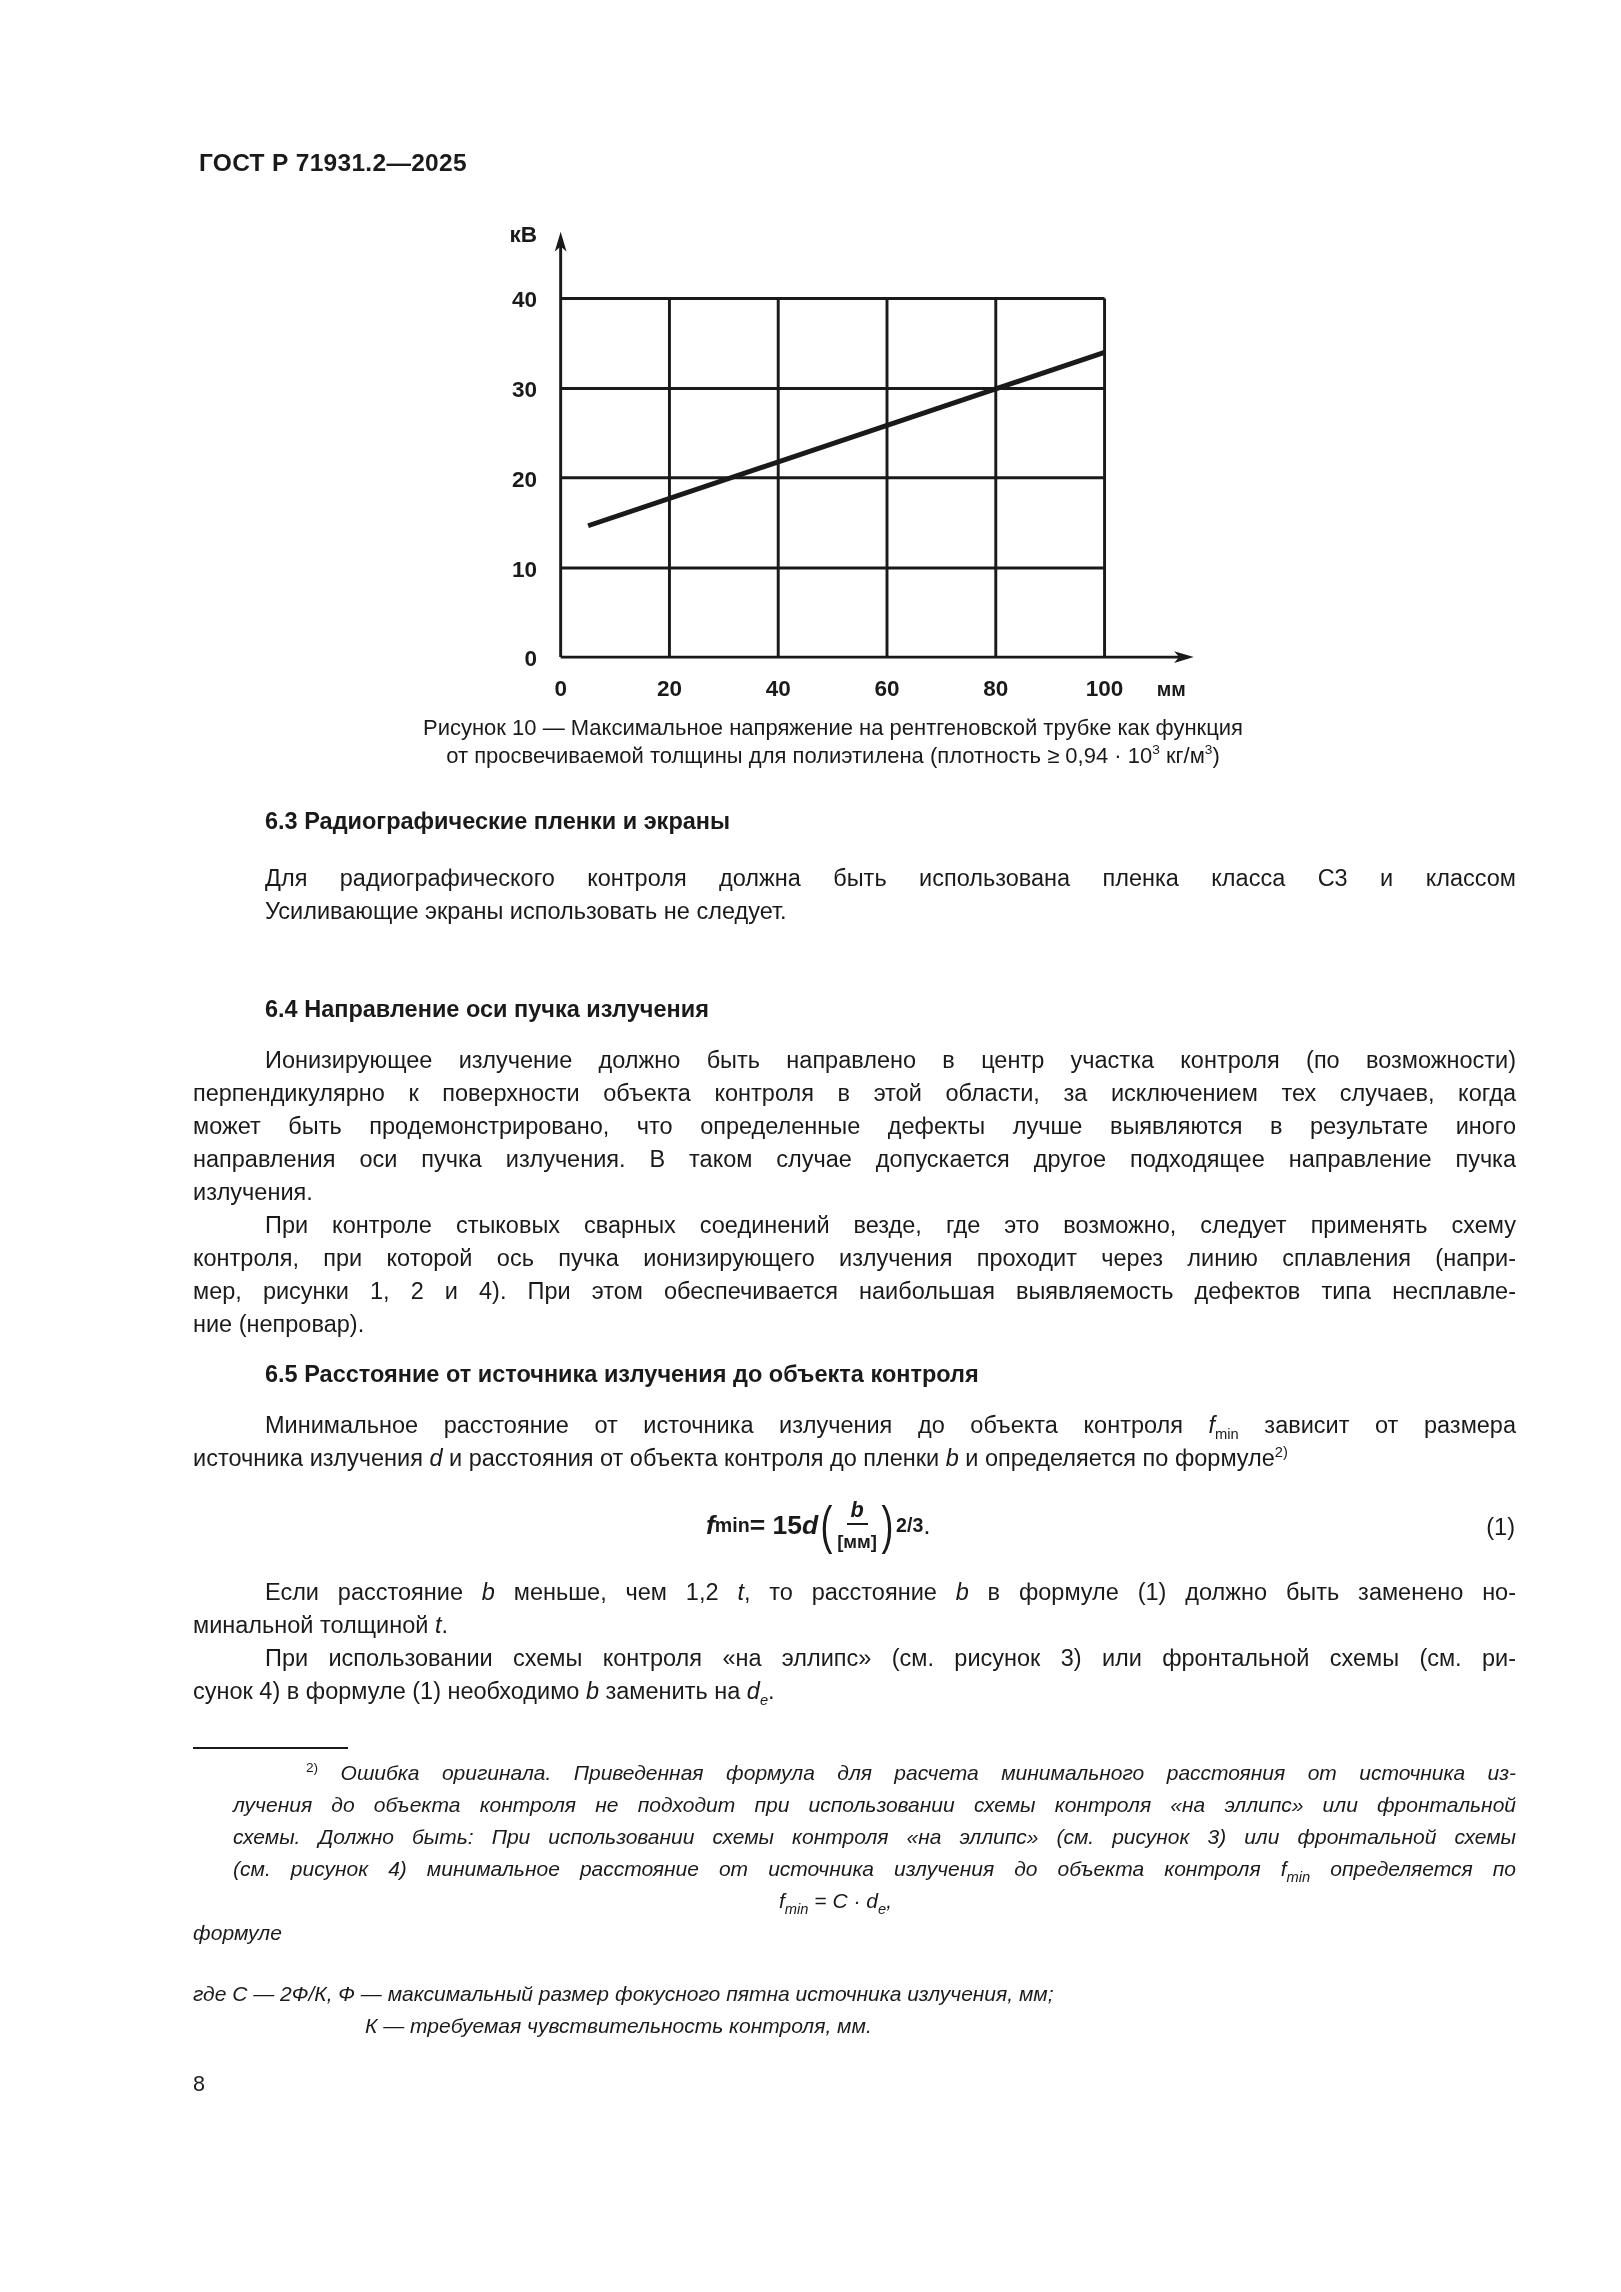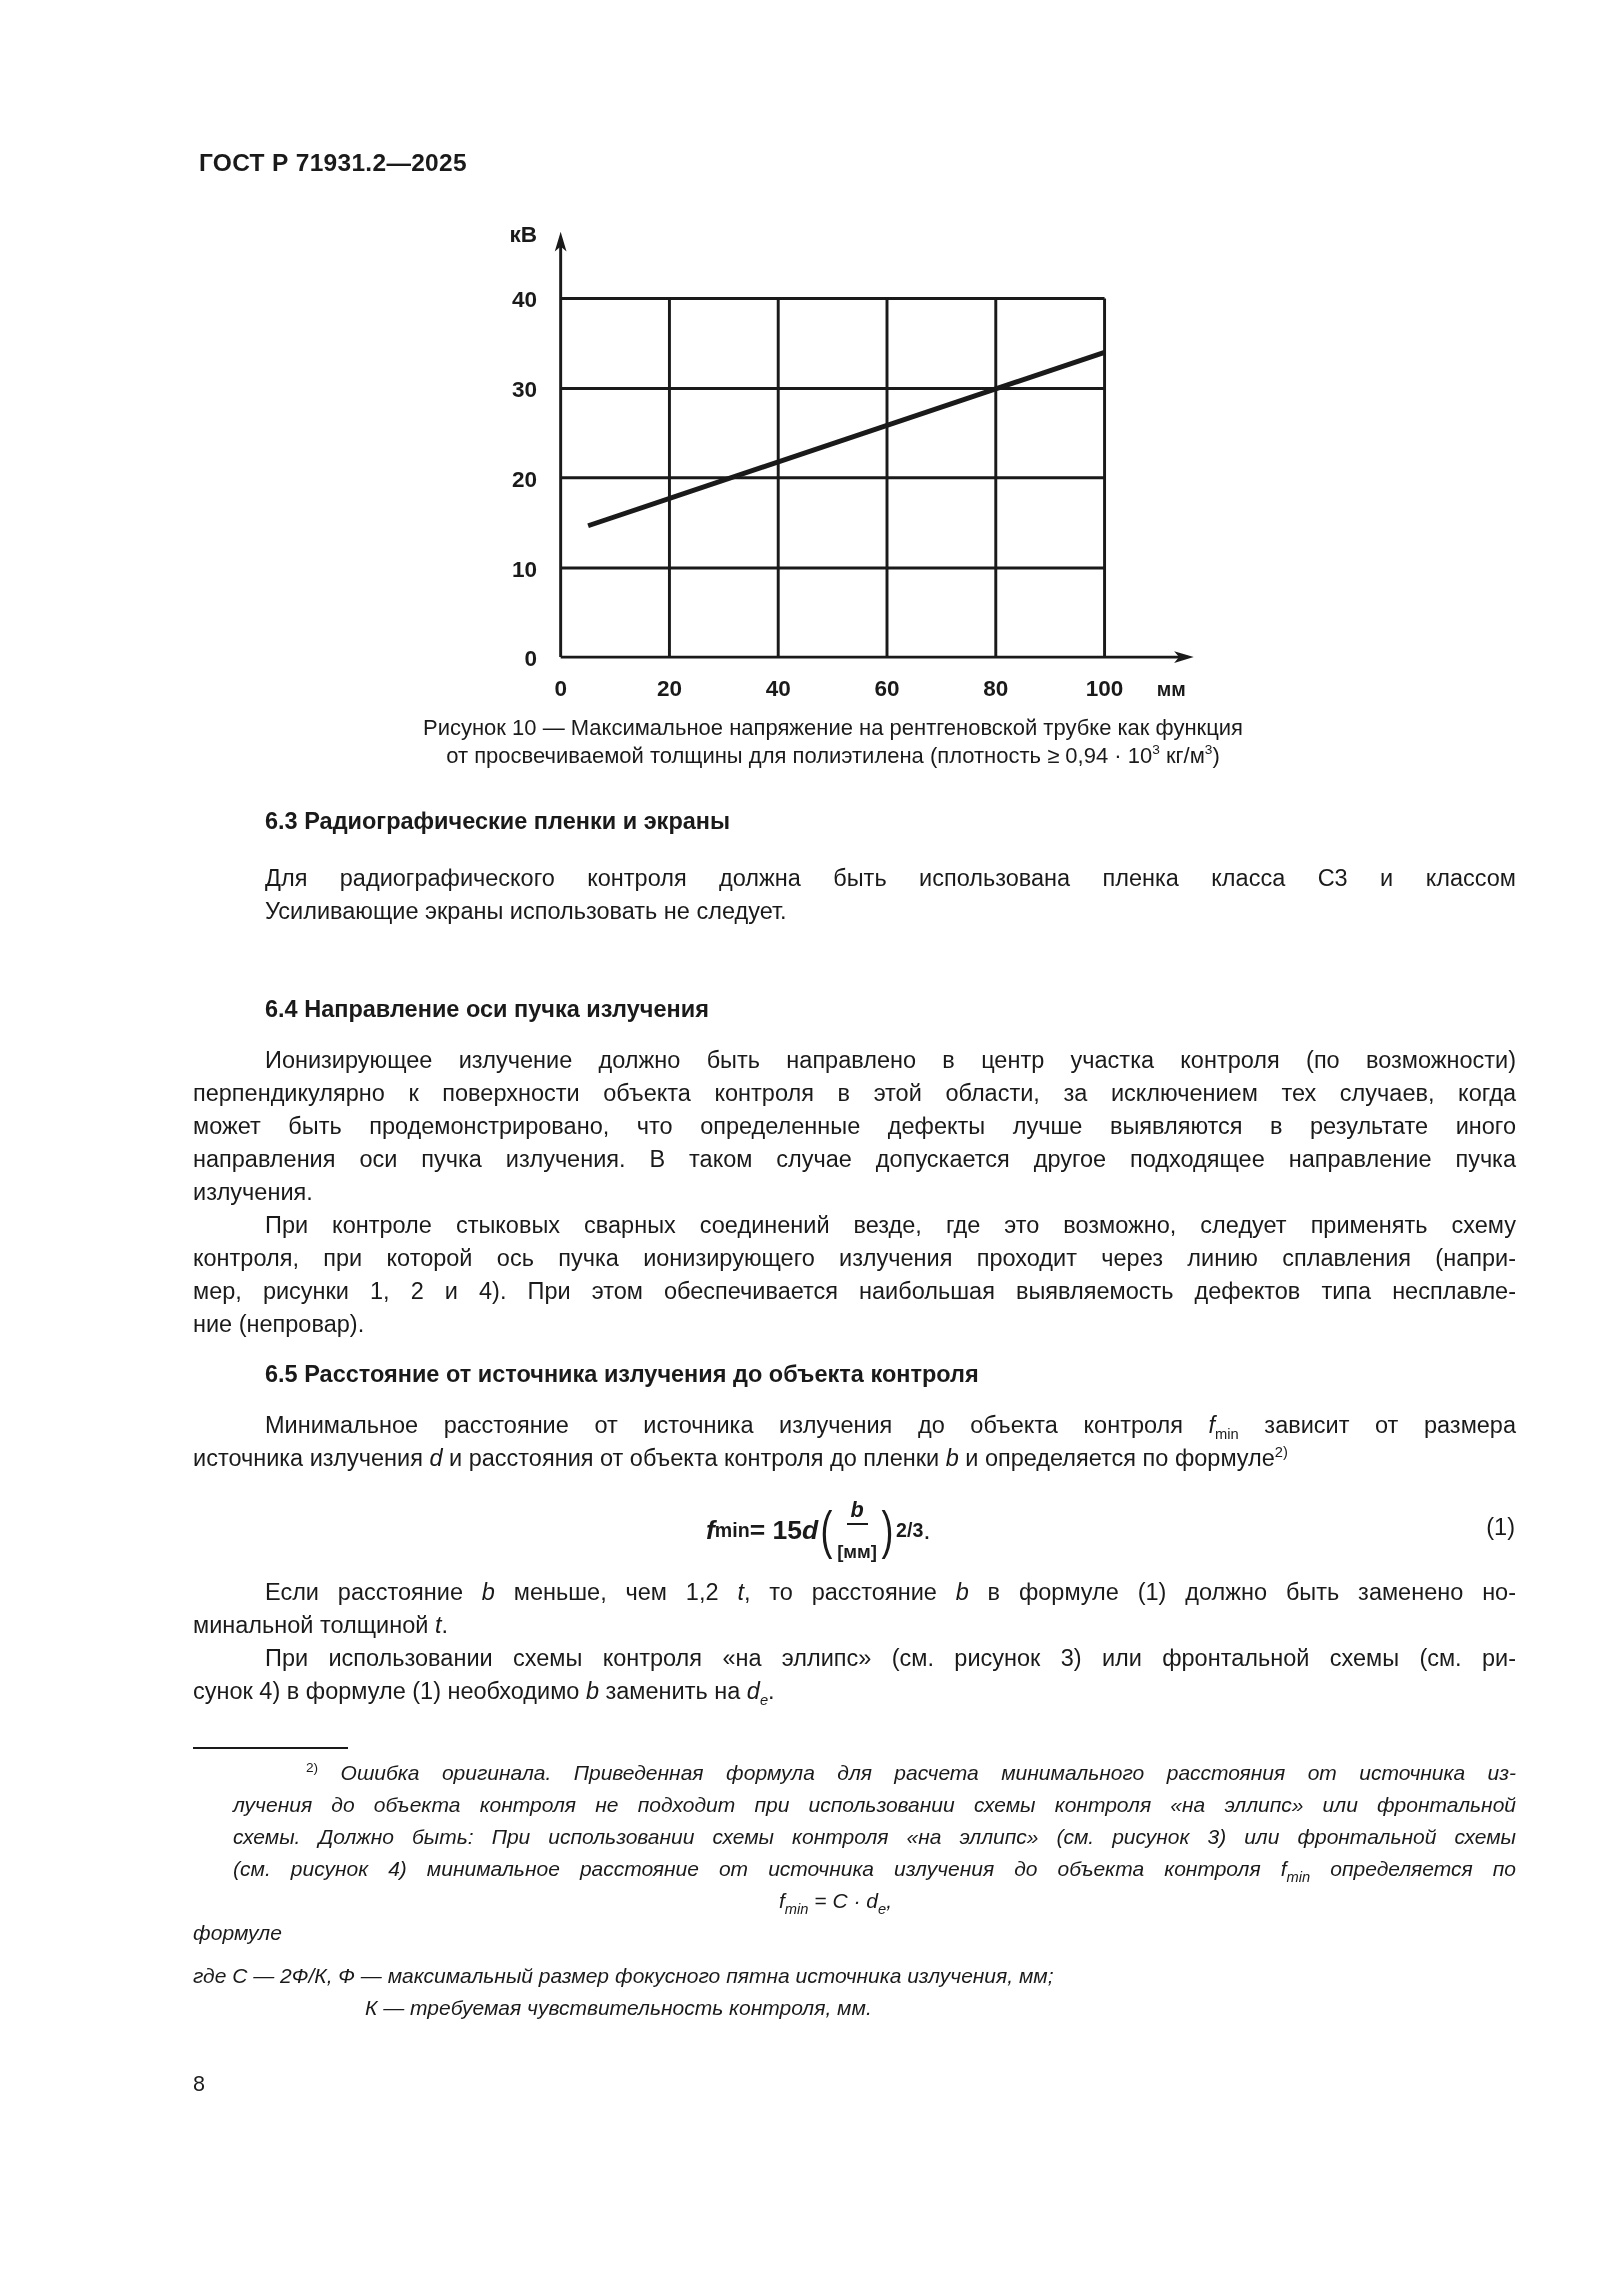--- a/index.html
+++ b/index.html
@@ -16,21 +16,21 @@
   .p { left: 193px; width: 1323px; font-size: 23.5px; line-height: 33px; text-align: justify; }
   .p .line { display: block; height: 33px; white-space: nowrap; }
   .p .line.j { text-align: justify; text-align-last: justify; white-space: normal; }
   .p .line.ind { padding-left: 72px; }
   sup { font-size: 14.7px; vertical-align: 8.8px; line-height: 0; }
   sub { font-size: 14.7px; vertical-align: -5.9px; line-height: 0; }
   .it { font-style: italic; }
   .formula { left: 706px; top: 1497px; font-size: 26.5px; font-weight: bold; display: flex; align-items: center; }
   .frac { display: inline-flex; flex-direction: column; align-items: center; font-size: 21.6px; margin: 0 2px; }
   .frac .num { border-bottom: 2px solid #1a1a1a; padding: 0 3.9px; font-style: italic; }
-  .frac .den { font-size: 18.6px; padding-top: 16px; text-align: right; }
+  .frac .den { font-size: 18.6px; padding-top: 6px; text-align: right; }
   .paren { font-size: 51px; font-weight: normal; line-height: 1; transform: scaleX(0.7); display: inline-block; }
   .eqnum { right: 106px; top: 1514px; font-size: 23.5px; }
   .sep { left: 193px; top: 1747px; width: 155px; height: 2px; background: #1a1a1a; }
   .fn { left: 193px; width: 1323px; font-size: 21px; line-height: 32px; }
   .fn .line { display: block; height: 32px; white-space: nowrap; }
   .fn .line.j { text-align: justify; text-align-last: justify; white-space: normal; margin-left: 40px; }
   .fn sup { font-size: 13.7px; vertical-align: 7.8px; }
   .pgnum { left: 193px; top: 2071px; font-size: 21.6px; }
   svg text { font-family: "Liberation Sans", sans-serif; }
 </style>
@@ -133,18 +133,18 @@
 </div>
 
 <div class="abs sep"></div>
 <div class="abs fn" style="top:1754px">
   <span class="line j it" style="padding-left:73px;margin-top:2.9px"><sup style="font-style:normal">2)</sup><span> Ошибка оригинала. Приведенная формула для расчета минимального расстояния от источника из-</span></span>
   <span class="line j it">лучения до объекта контроля не подходит при использовании схемы контроля «на эллипс» или фронтальной</span>
   <span class="line j it">схемы. Должно быть: При использовании схемы контроля «на эллипс» (см. рисунок 3) или фронтальной схемы</span>
   <span class="line j it"><span>(см. рисунок 4) минимальное расстояние от источника излучения до объекта контроля f</span><sub>min</sub><span> определяется по</span></span>
   <span class="line it" style="padding-left:586px"><span>f</span><sub>min</sub><span> = C · d</span><sub>e</sub><span>,</span></span>
   <span class="line it">формуле</span>
-  <span class="line it" style="margin-top:11px">где С — 2Ф/К, Ф — максимальный размер фокусного пятна источника излучения, мм;</span>
+  <span class="line it" style="margin-top:29px">где С — 2Ф/К, Ф — максимальный размер фокусного пятна источника излучения, мм;</span>
   <span class="line it" style="padding-left:172px">К — требуемая чувствительность контроля, мм.</span>
 </div>
 
 <div class="abs pgnum">8</div>
 
 
 </body></html>

